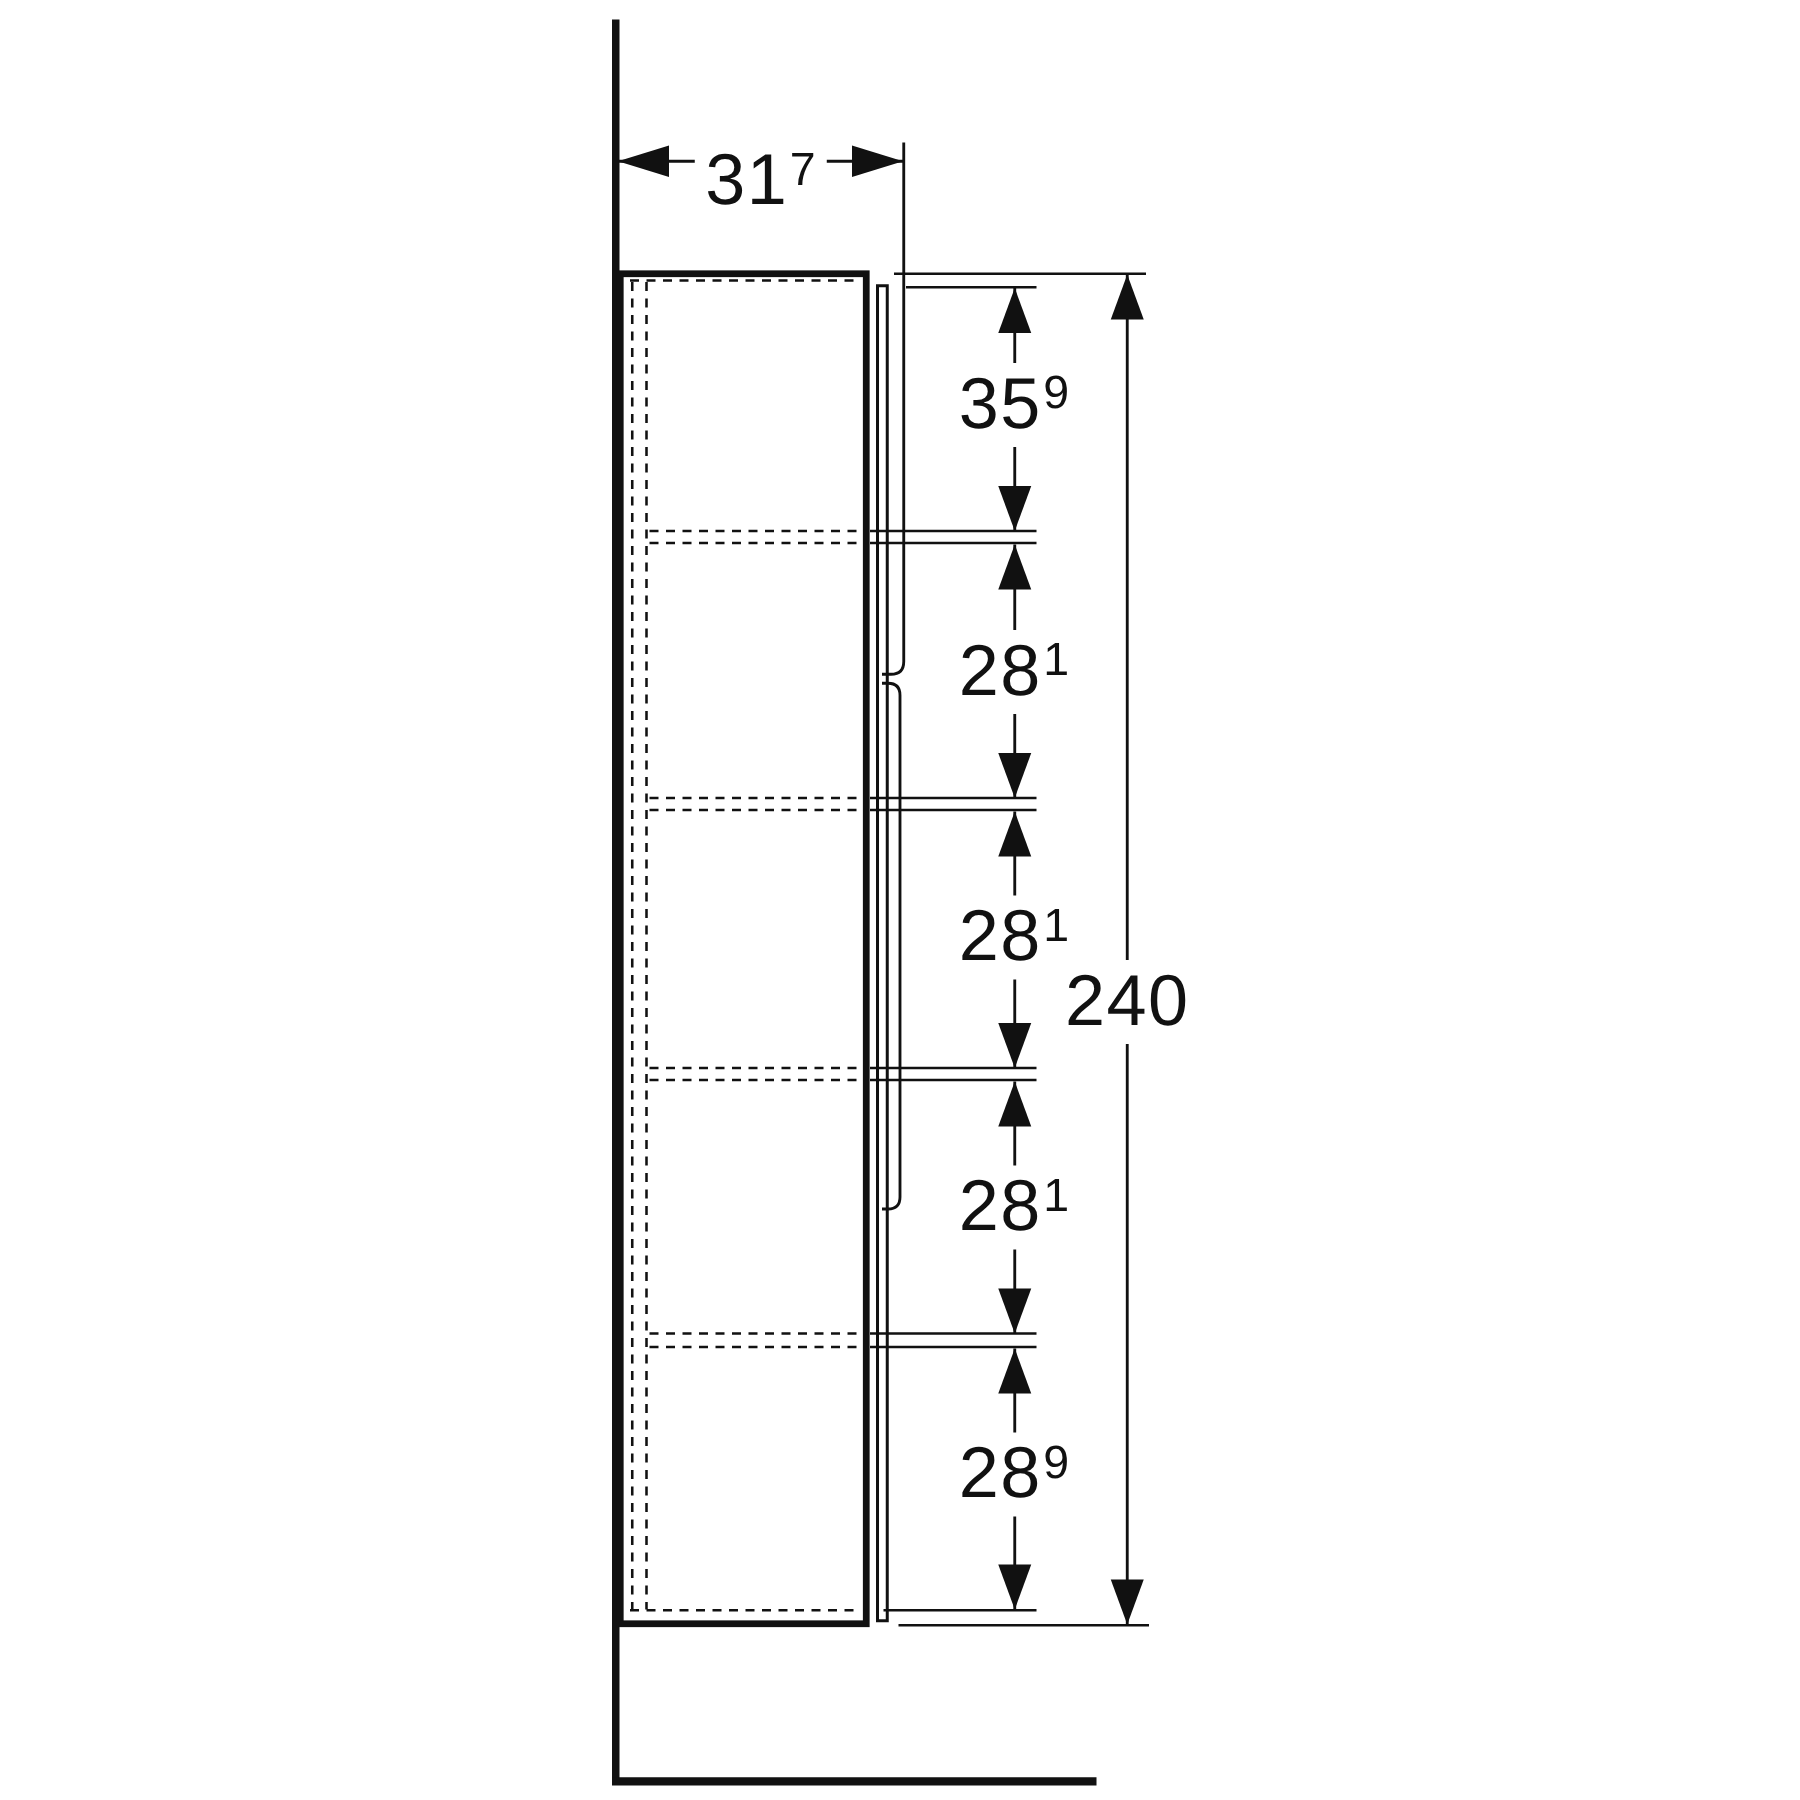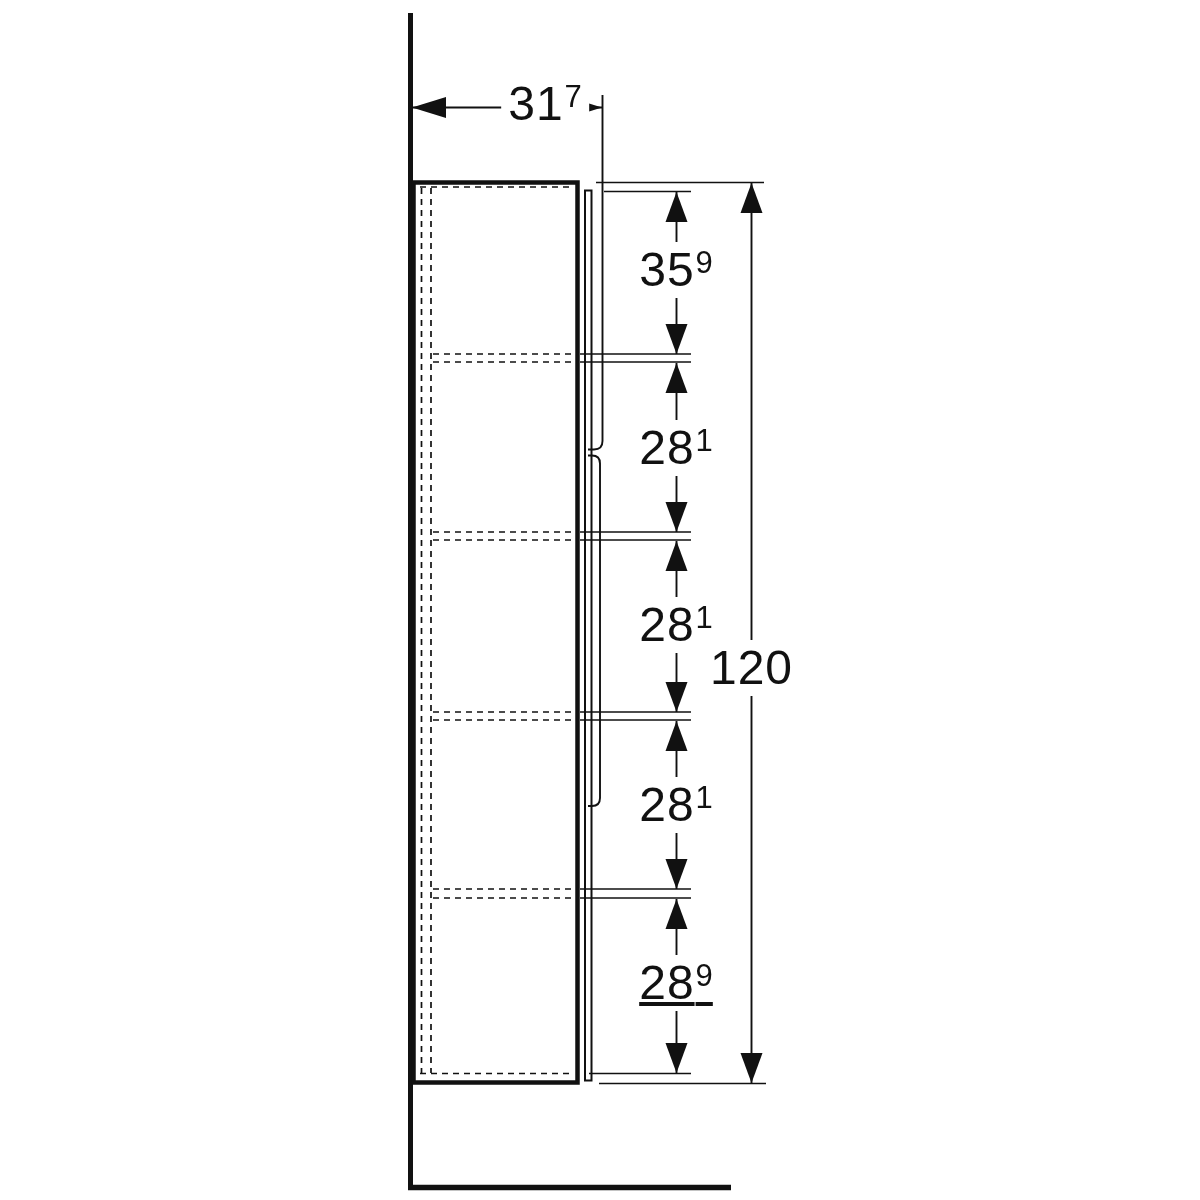--- a/index.html
+++ b/index.html
@@ -110,27 +110,27 @@
       <polygon points="676.5,1073 665.5,1043 687.5,1043"></polygon>
     </g>
 
     <g>
       <line x1="751.5" y1="183" x2="751.5" y2="1083" stroke="#111" stroke-width="1.9"></line>
       <polygon points="751.5,183 740.5,213 762.5,213" fill="#111"></polygon>
       <polygon points="751.5,1083 740.5,1053 762.5,1053" fill="#111"></polygon>
     </g>
   </svg>
 
-  <div class="dim-label" style="left:507px;top:104px;margin-left:38px;"><span>31</span><span class="sup">7</span></div>
+  <div class="dim-label" style="left:507px;top:121px;"><span>31</span><span class="sup">7</span></div>
 
   <div class="dim-label" style="left:676px;top:270px;"><span>35</span><span class="sup">9</span></div>
 
   <div class="dim-label" style="left:676px;top:448px;"><span>28</span><span class="sup">1</span></div>
 
   <div class="dim-label" style="left:676px;top:625px;"><span>28</span><span class="sup">1</span></div>
 
   <div class="dim-label" style="left:676px;top:805px;"><span>28</span><span class="sup">1</span></div>
 
-  <div class="dim-label" style="left:676px;top:983px;text-decoration:underline;"><span>28</span><span class="sup">9</span></div>
+  <div class="dim-label" style="left:676px;top:983px;"><span>28</span><span class="sup">9</span></div>
 
-  <div class="dim-label" style="left:752px;top:668px;"><span>120</span><span class="sup"></span></div>
+  <div class="dim-label" style="left:752px;top:668px;"><span>240</span><span class="sup"></span></div>
 
 </div>
 
 </body></html>

